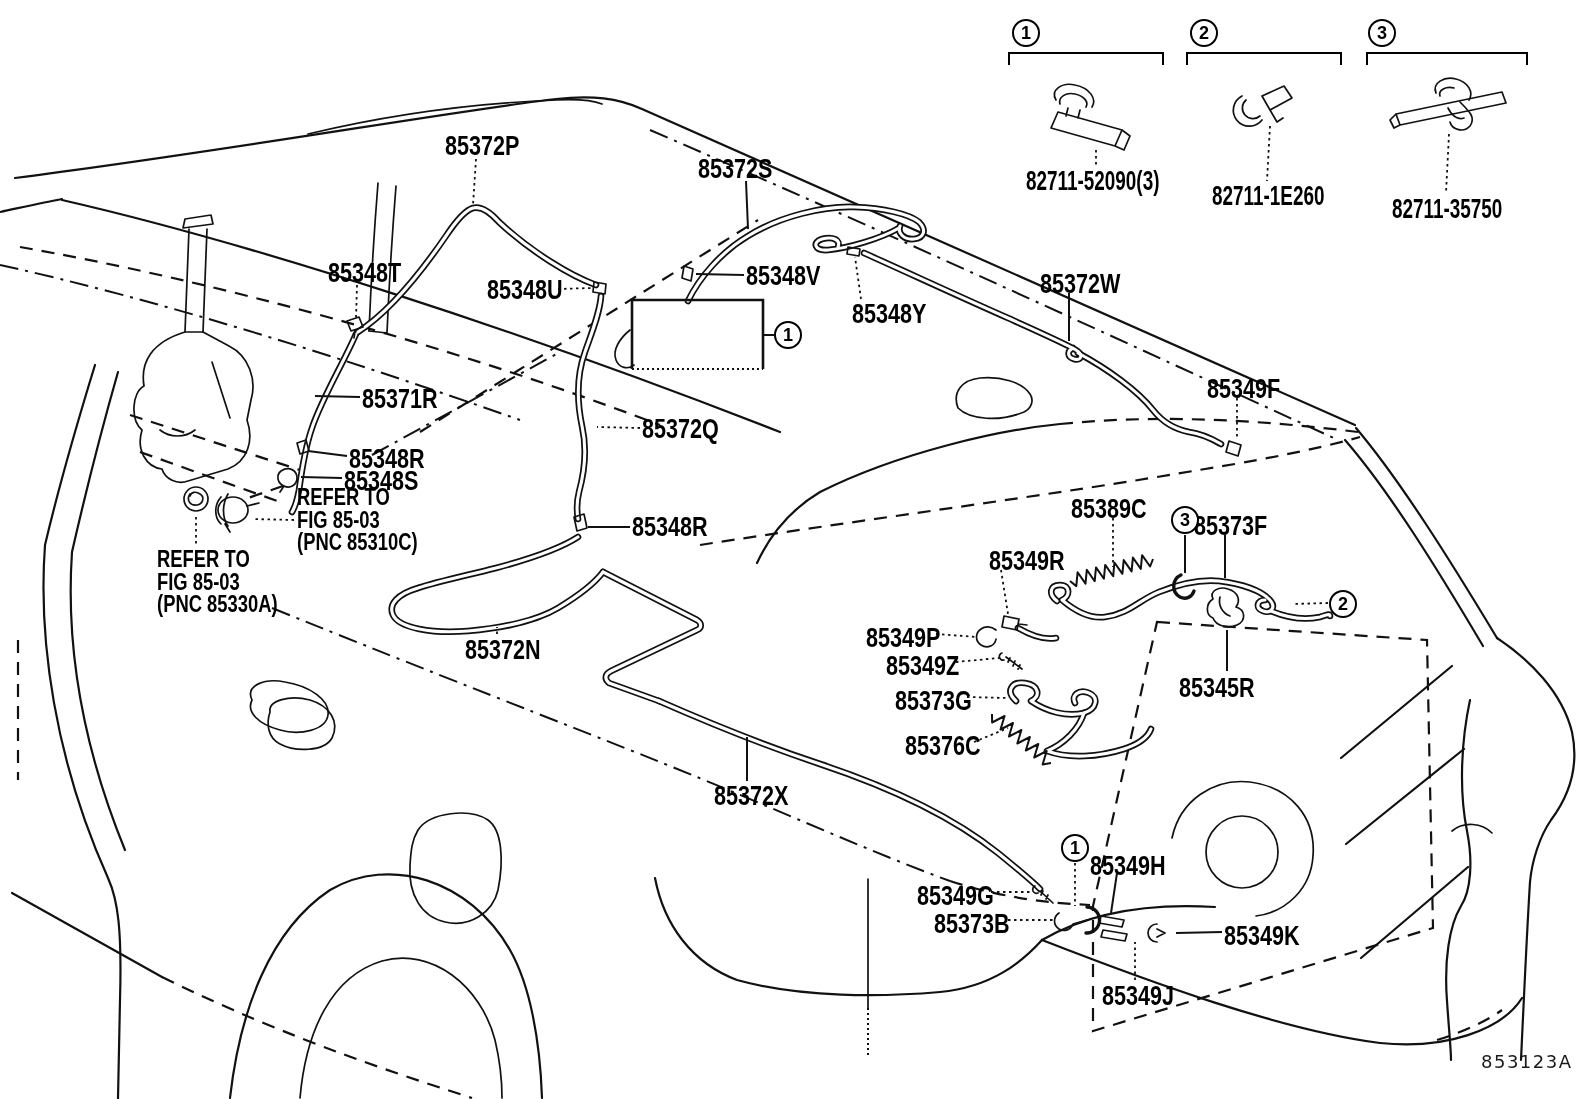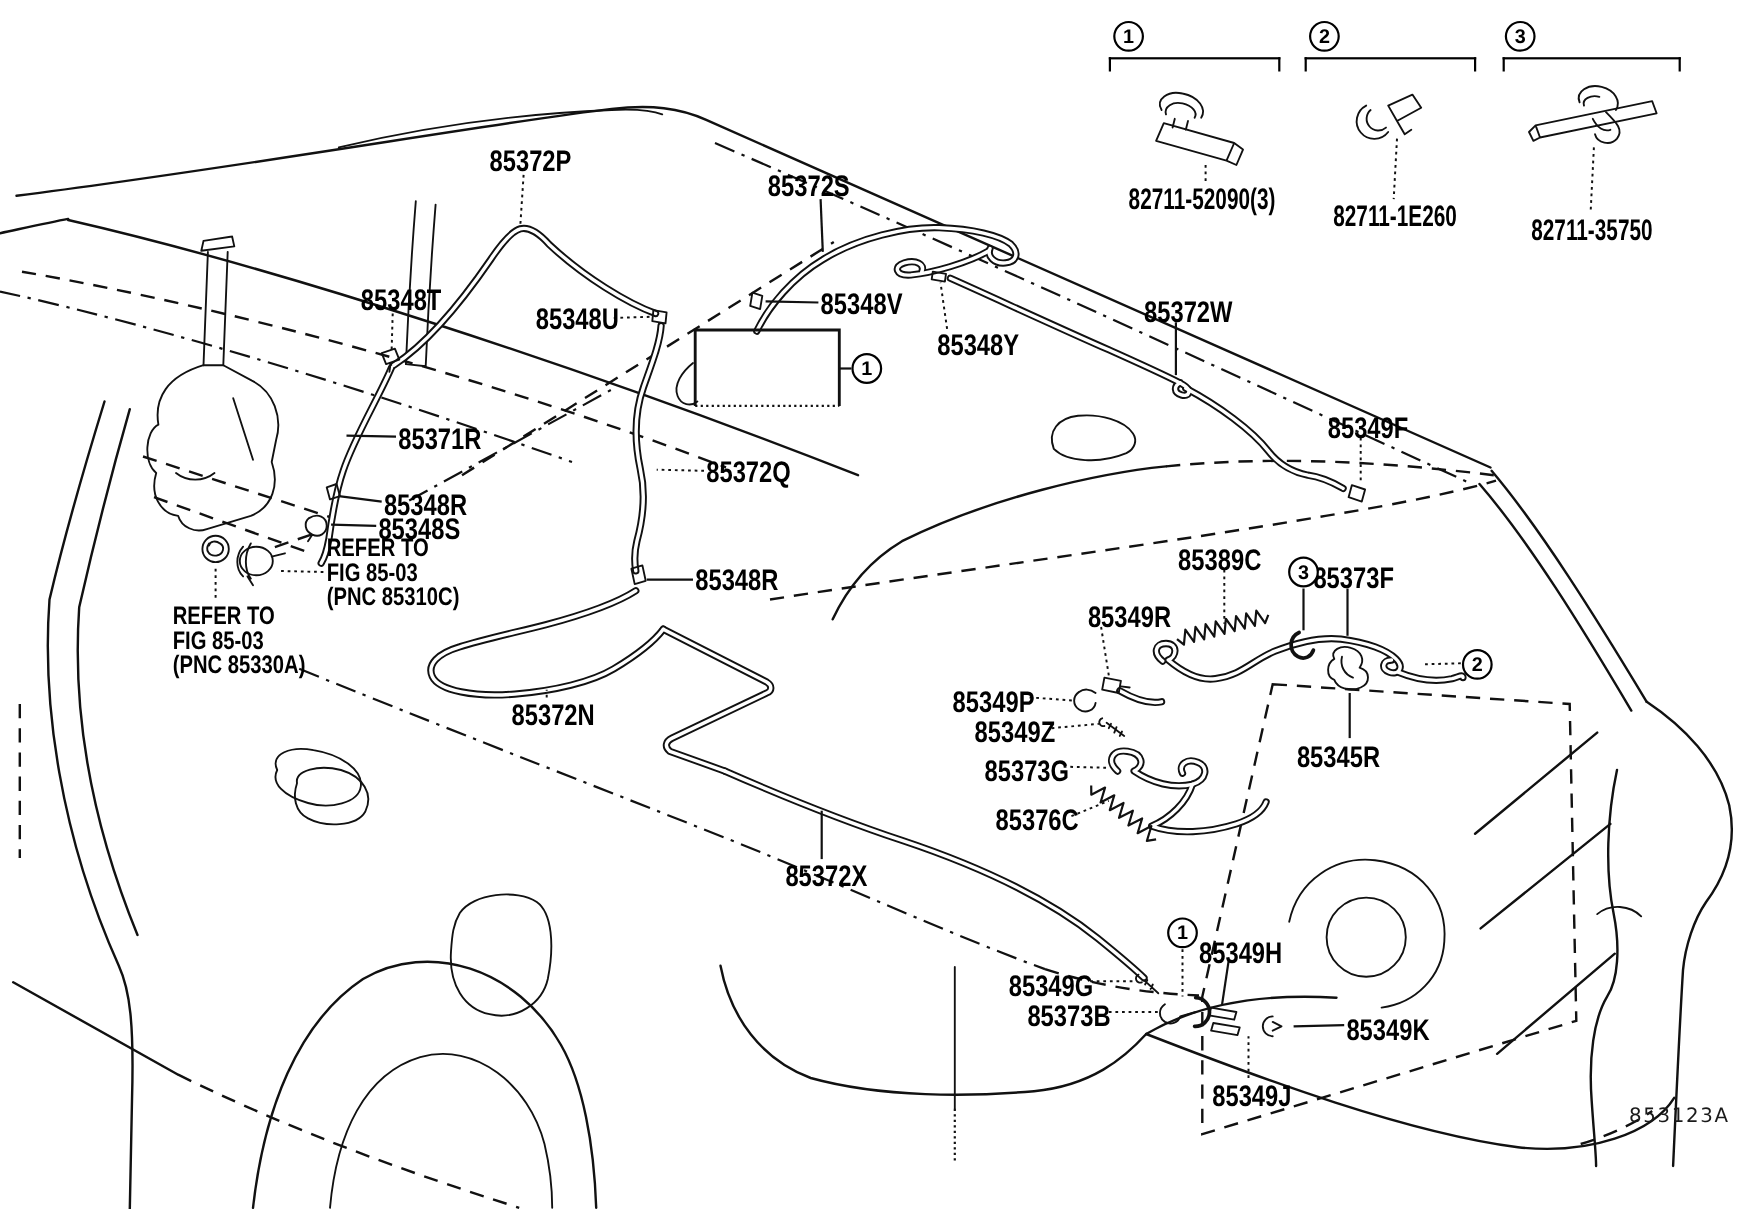--- a/index.html
+++ b/index.html
@@ -284,14 +284,14 @@
       <div class="legend-bracket" style="left: 1008px; top: 52px; width: 156px;"></div>
       <div class="part-label legend-pn" style="left: 1026px; top: 168px;">82711-52090(3)</div>
       <div class="callout" style="left: 1204px; top: 33px;">2</div>
       <div class="legend-bracket" style="left: 1186px; top: 52px; width: 156px;"></div>
       <div class="part-label legend-pn" style="left: 1212px; top: 183px;">82711-1E260</div>
       <div class="callout" style="left: 1382px; top: 33px;">3</div>
       <div class="legend-bracket" style="left: 1366px; top: 52px; width: 162px;"></div>
       <div class="part-label legend-pn" style="left: 1392px; top: 196px;">82711-35750</div>
     </div>
 
-  <div class="doc-code" style="left:1481px;top:1004px">853123A</div>
+  <div class="doc-code" style="left:1481px;top:1051px">853123A</div>
 </div>
 
 </body></html>

